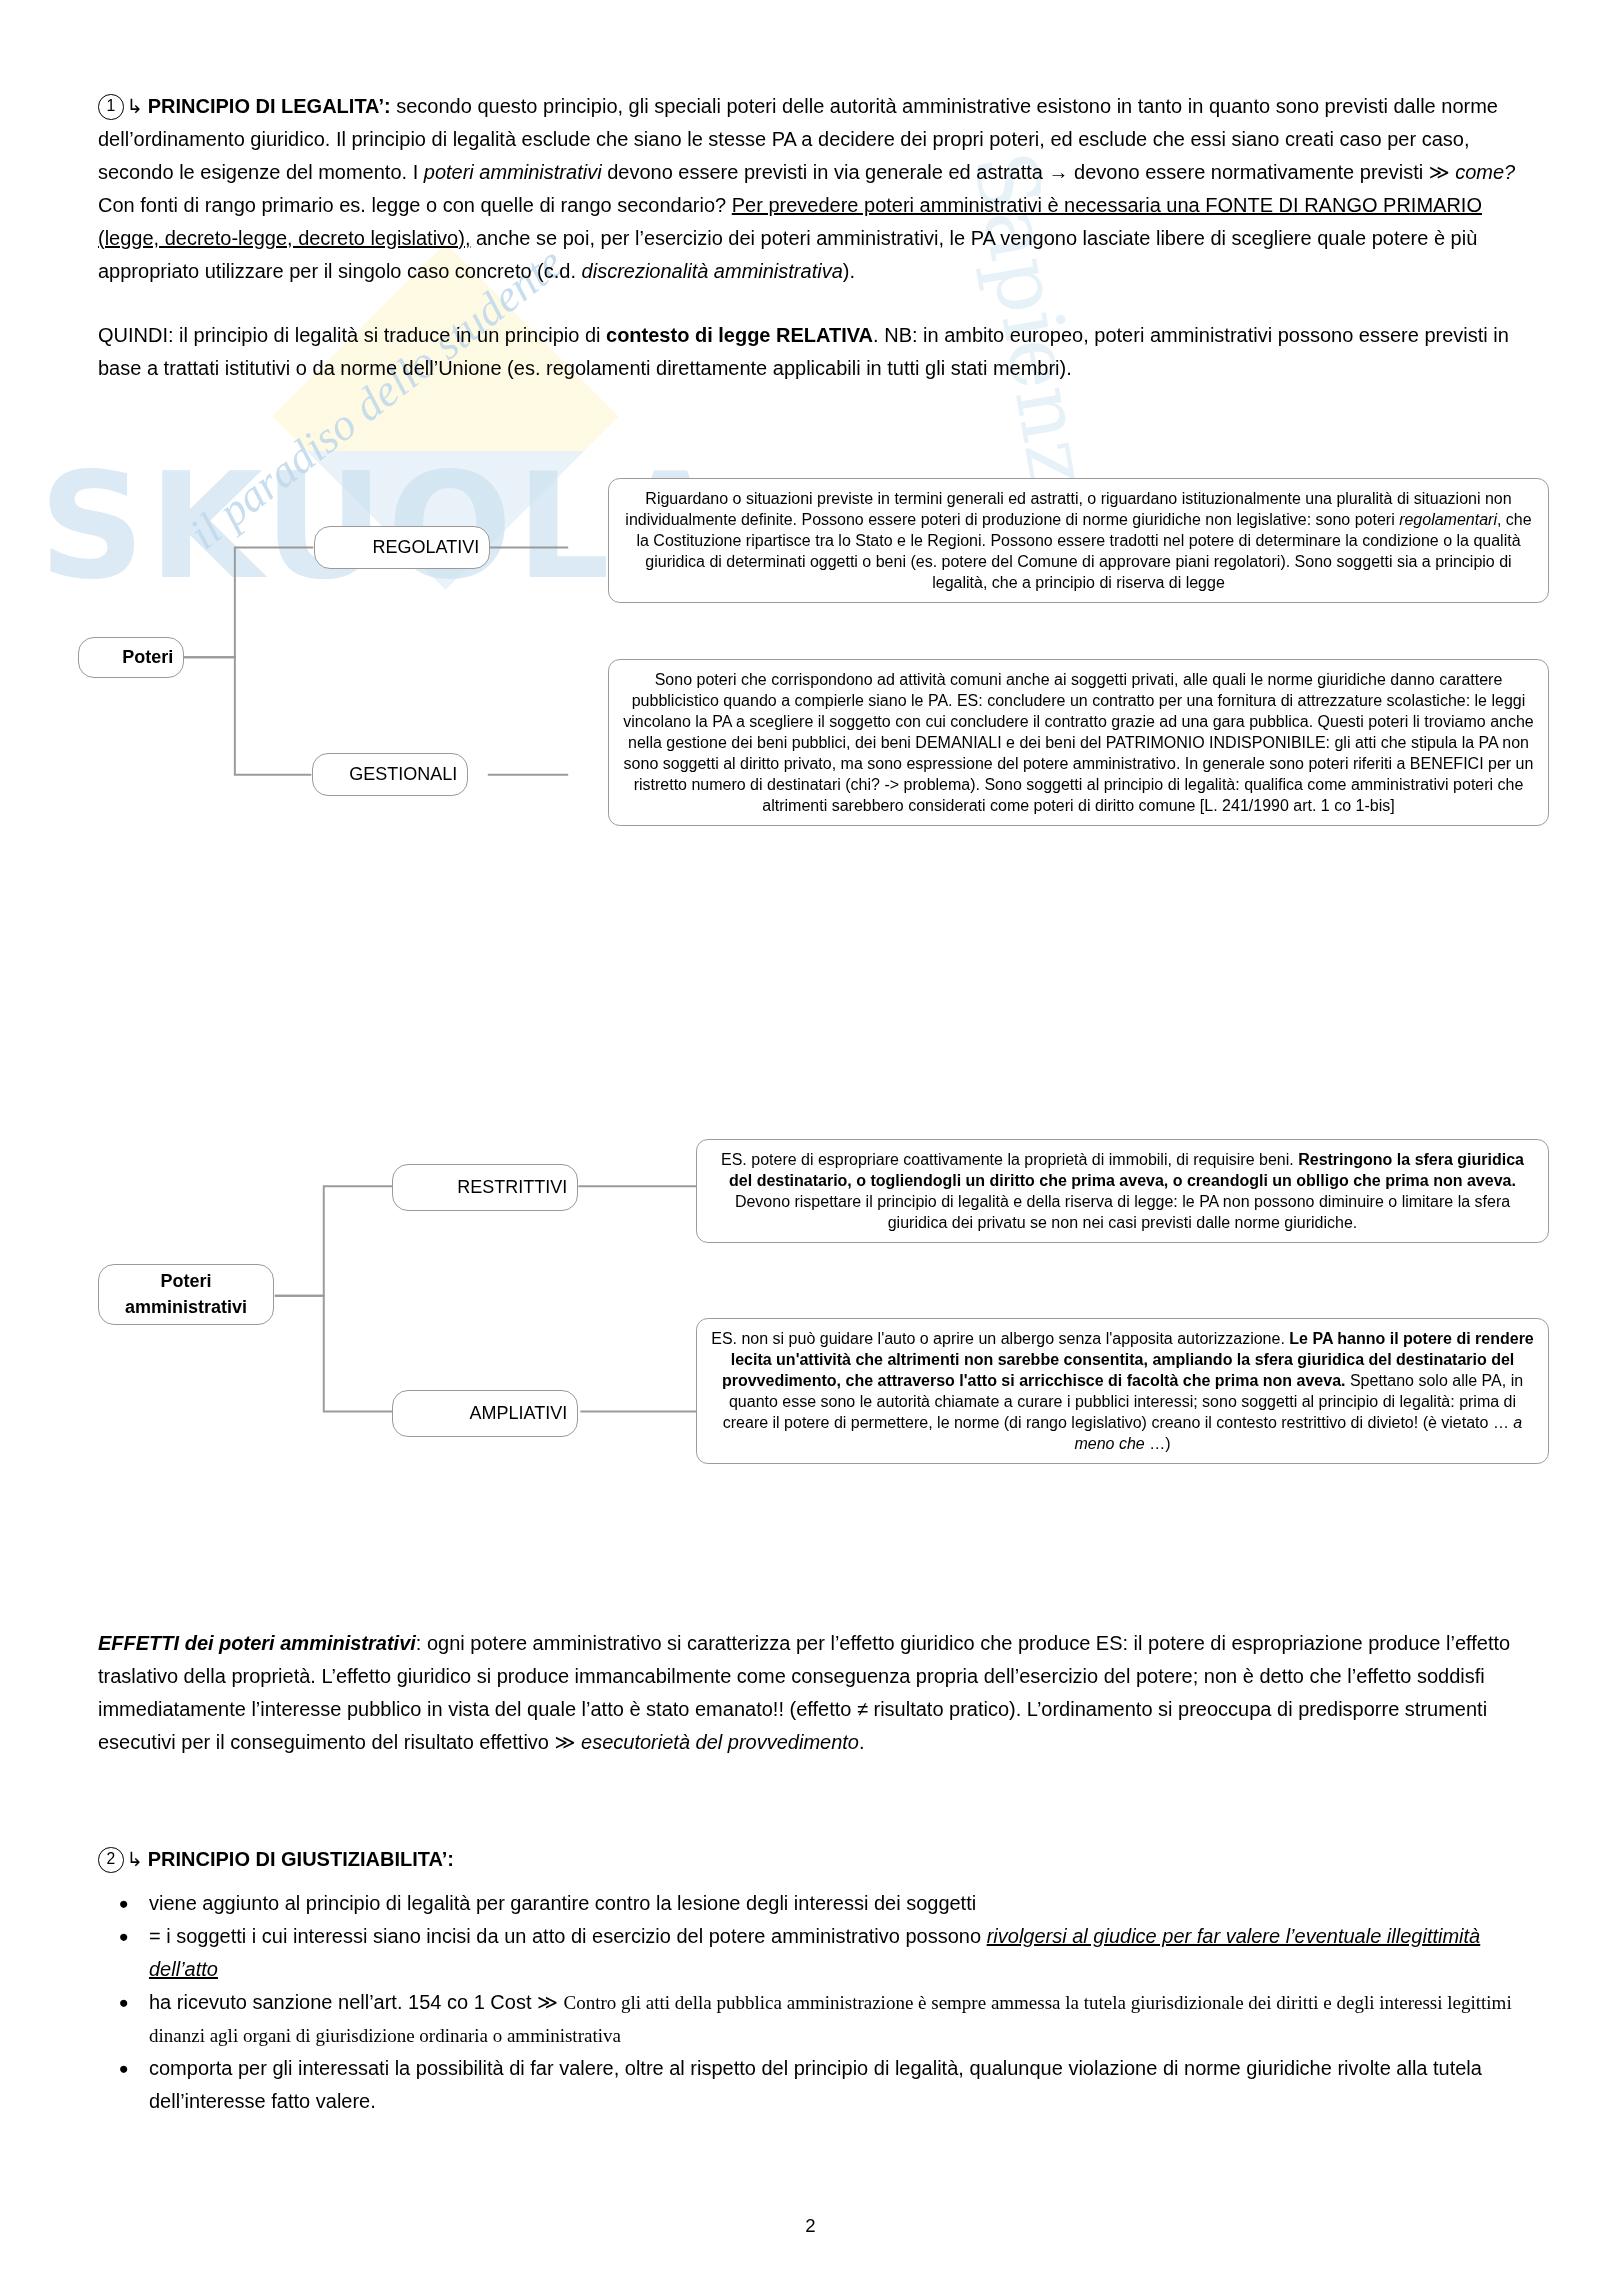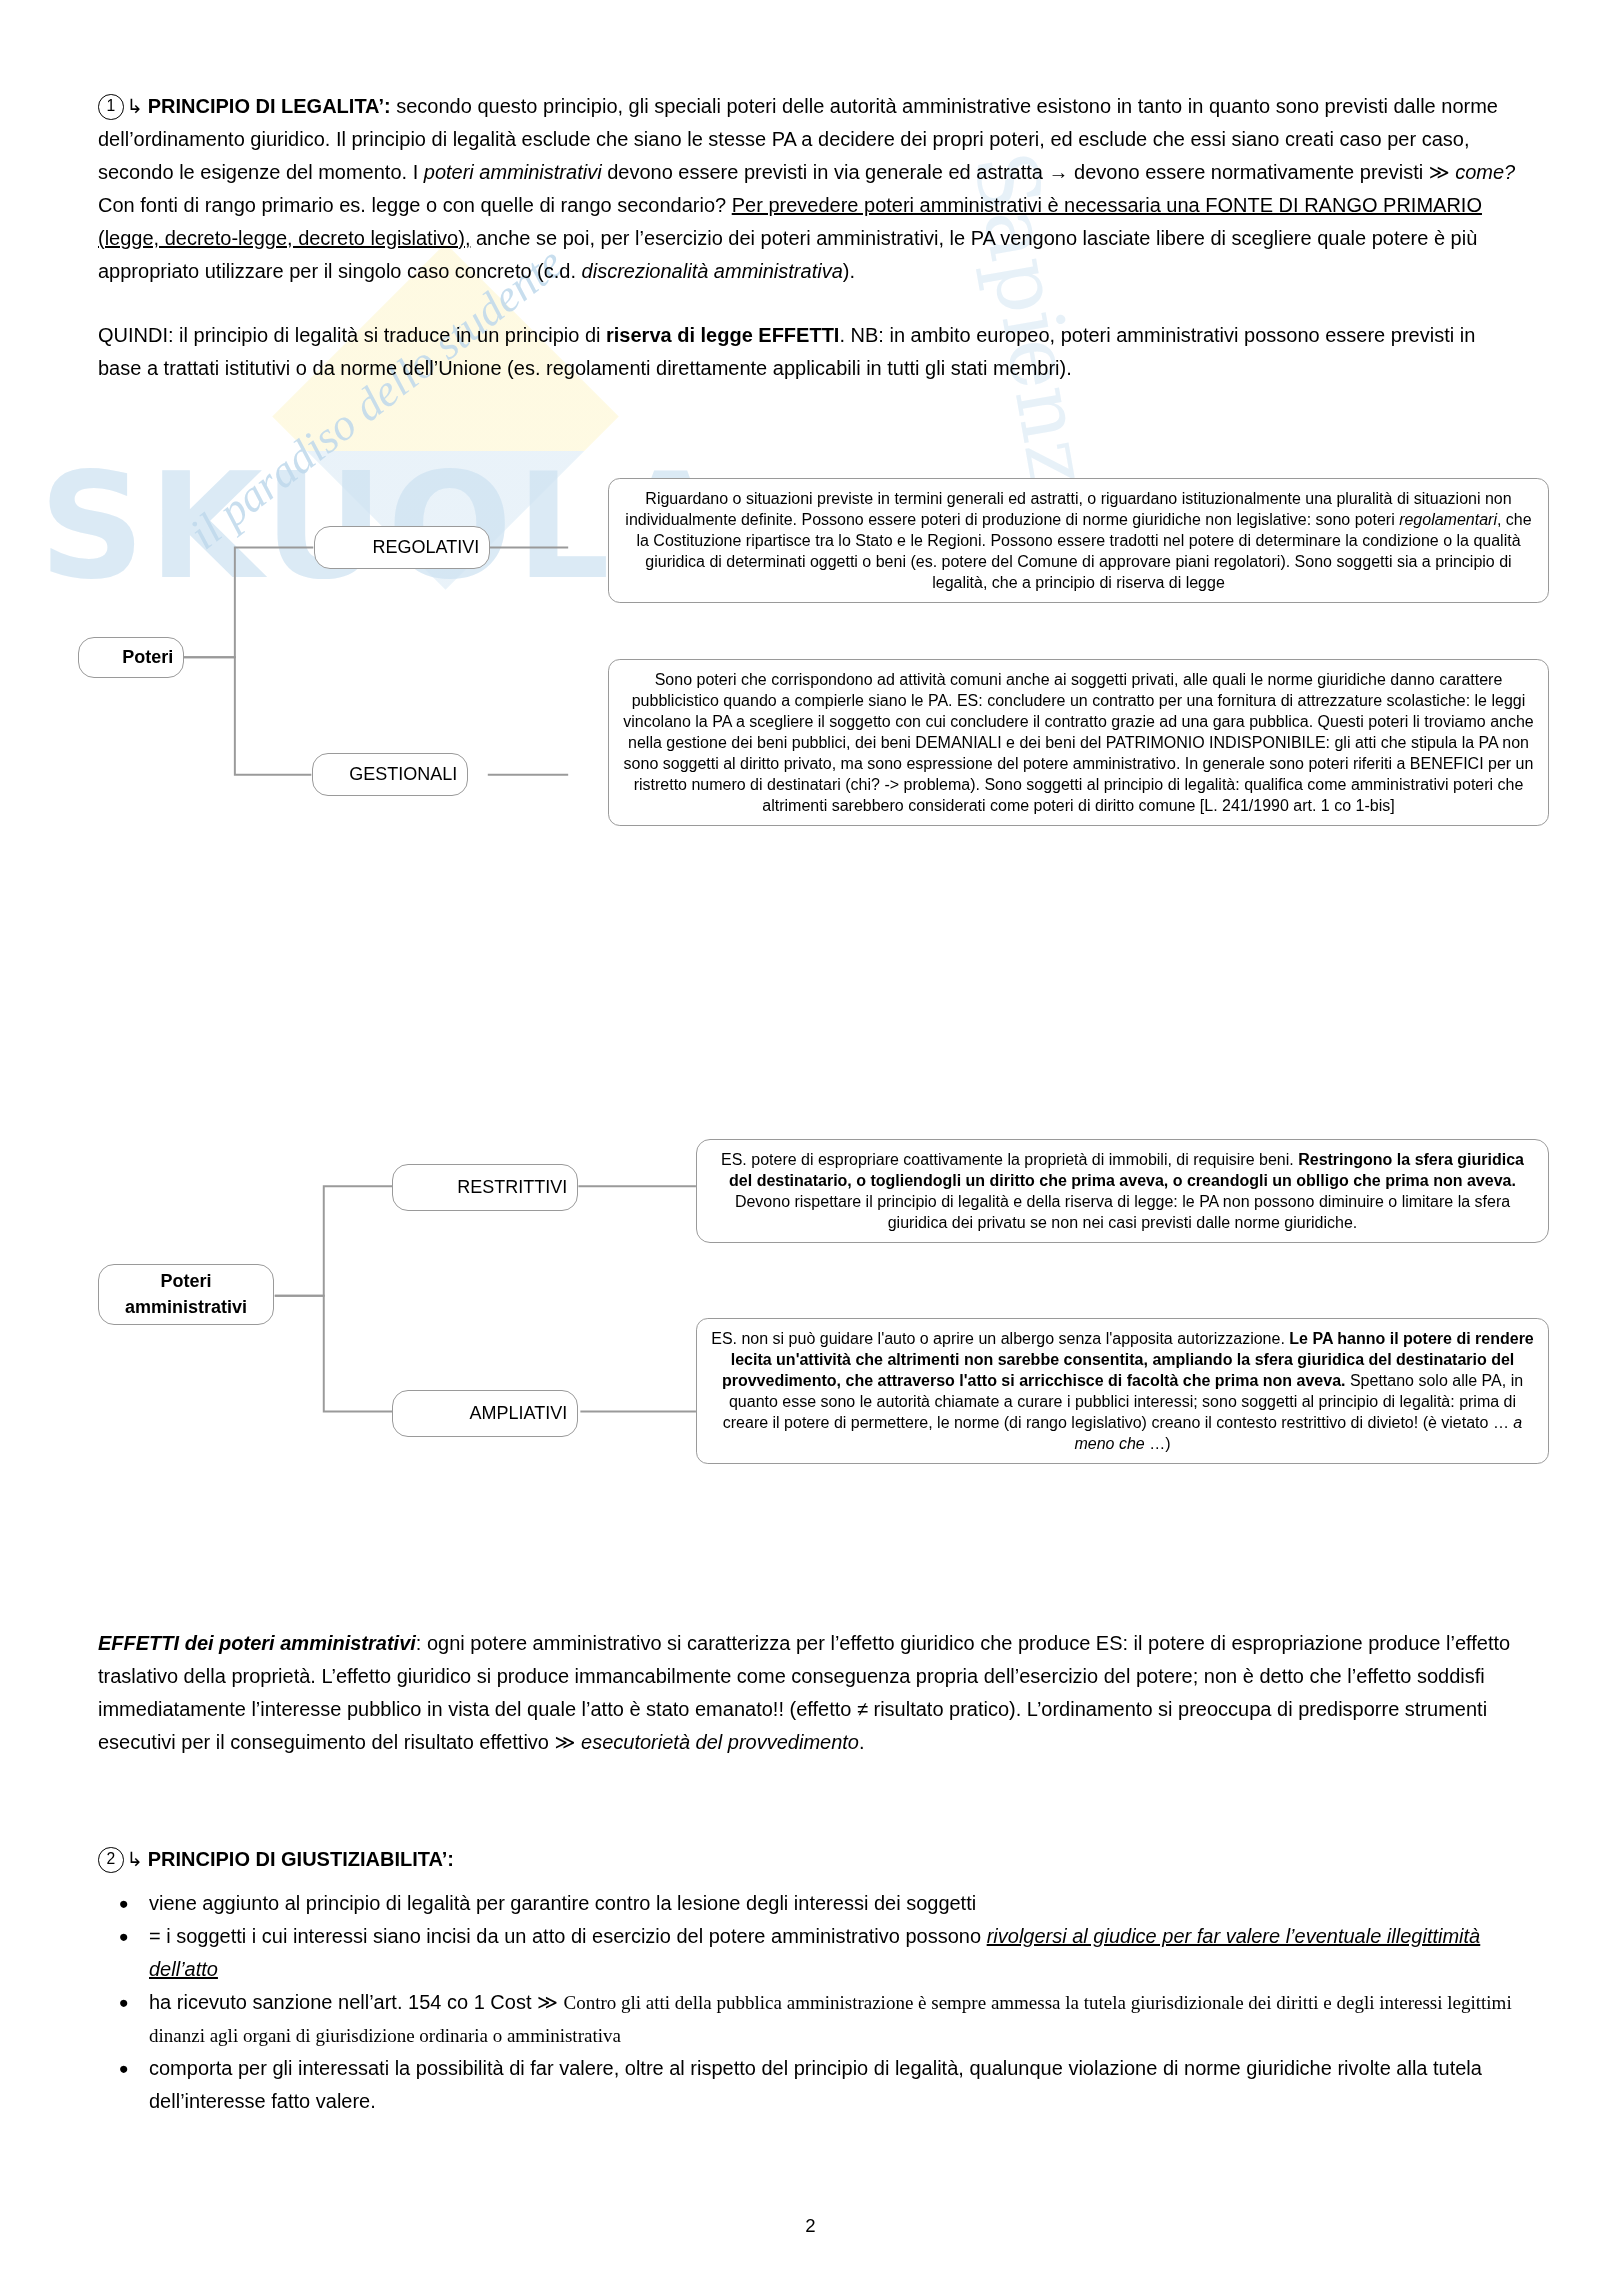--- a/index.html
+++ b/index.html
@@ -175,21 +175,21 @@
   <div class="watermark wm-arc">il paradiso dello studente</div>
   <div class="watermark wm-vert">Sapienza</div>
 
   <div class="content">
 
     <div class="para" style="left:98px; top:90px; width:1426px;">
       <span class="circnum">1</span><span class="arrowhook">↳</span><b>PRINCIPIO DI LEGALITA’</b><b>:</b><span> secondo questo principio, gli speciali poteri delle autorità amministrative esistono in tanto in quanto sono previsti dalle norme dell’ordinamento giuridico. Il principio di legalità esclude che siano le stesse PA a decidere dei propri poteri, ed esclude che essi siano creati caso per caso, secondo le esigenze del momento. I </span><i>poteri amministrativi</i><span> devono essere previsti in via generale ed astratta → devono essere normativamente previsti ≫ </span><i>come?</i><span> Con fonti di rango primario es. legge o con quelle di rango secondario? </span><span class="u">Per prevedere poteri amministrativi è necessaria una FONTE DI RANGO PRIMARIO (legge, decreto-legge, decreto legislativo),</span><span> anche se poi, per l’esercizio dei poteri amministrativi, le PA vengono lasciate libere di scegliere quale potere è più appropriato utilizzare per il singolo caso concreto (c.d. </span><i>discrezionalità amministrativa</i><span>).</span>
     </div>
 
     <div class="para" style="left:98px; top:319px; width:1426px;">
-      <span>QUINDI: il principio di legalità si traduce in un principio di </span><b>riserva di legge EFFETTI</b><span>. NB: in ambito europeo, poteri amministrativi possono essere previsti in base a trattati istitutivi o da norme dell’Unione (es. regolamenti direttamente applicabili in tutti gli stati membri).</span>
+      <span>QUINDI: il principio di legalità si traduce in un principio di </span><b>contesto di legge RELATIVA</b><span>. NB: in ambito europeo, poteri amministrativi possono essere previsti in base a trattati istitutivi o da norme dell’Unione (es. regolamenti direttamente applicabili in tutti gli stati membri).</span>
     </div>
 
     <div class="diagram" style="left:0px; top:0px; width:1621px; height:0px;">
 
       <div class="connector" style="left:78px; top:461px; width:549px; height:412px;">
         <svg width="549" height="412" viewBox="0 0 560 420">
           <path d="M 108 200 L 160 200 L 160 88 L 240 88" stroke="#9a9a9a" stroke-width="2" fill="none"></path>
           <path d="M 108 200 L 160 200 L 160 320 L 238 320" stroke="#9a9a9a" stroke-width="2" fill="none"></path>
           <line x1="420" y1="88" x2="500" y2="88" stroke="#9a9a9a" stroke-width="2"></line>
           <line x1="418" y1="320" x2="500" y2="320" stroke="#9a9a9a" stroke-width="2"></line>
@@ -234,21 +234,21 @@
       </div>
 
       <div class="node" style="left:392px; top:1164px; width:186px; height:47px;">
         <span>RESTRITTIVI</span>
       </div>
 
       <div class="node" style="left:392px; top:1390px; width:186px; height:47px;">
         <span>AMPLIATIVI</span>
       </div>
 
-      <div class="desc" style="left:696px; top:1139px; width:853px;border-radius:14px;">
+      <div class="desc" style="left:696px; top:1139px; width:853px;">
         <span>ES. potere di espropriare coattivamente la proprietà di immobili, di requisire beni. </span><span class="bold">Restringono la sfera giuridica del destinatario, o togliendogli un diritto che prima aveva, o creandogli un oblligo che prima non aveva.</span><span> Devono rispettare il principio di legalità e della riserva di legge: le PA non possono diminuire o limitare la sfera giuridica dei privatu se non nei casi previsti dalle norme giuridiche.</span>
       </div>
 
       <div class="desc" style="left:696px; top:1318px; width:853px;">
         <span>ES. non si può guidare l'auto o aprire un albergo senza l'apposita autorizzazione. </span><span class="bold">Le PA hanno il potere di rendere lecita un'attività che altrimenti non sarebbe consentita, ampliando la sfera giuridica del destinatario del provvedimento, che attraverso l'atto si arricchisce di facoltà che prima non aveva.</span><span> Spettano solo alle PA, in quanto esse sono le autorità chiamate a curare i pubblici interessi; sono soggetti al principio di legalità: prima di creare il potere di permettere, le norme (di rango legislativo) creano il contesto restrittivo di divieto! (è vietato … </span><span class="ital">a meno che</span><span> …)</span>
       </div>
     </div>
 
     <div class="para" style="left:98px; top:1627px; width:1431px;">
       <span class="bi">EFFETTI dei poteri amministrativi</span><span>: ogni potere amministrativo si caratterizza per l’effetto giuridico che produce ES: il potere di espropriazione produce l’effetto traslativo della proprietà. L’effetto giuridico si produce immancabilmente come conseguenza propria dell’esercizio del potere; non è detto che l’effetto soddisfi immediatamente l’interesse pubblico in vista del quale l’atto è stato emanato!! (effetto ≠ risultato pratico). L’ordinamento si preoccupa di predisporre strumenti esecutivi per il conseguimento del risultato effettivo ≫ </span><i>esecutorietà del provvedimento</i><span>.</span>

